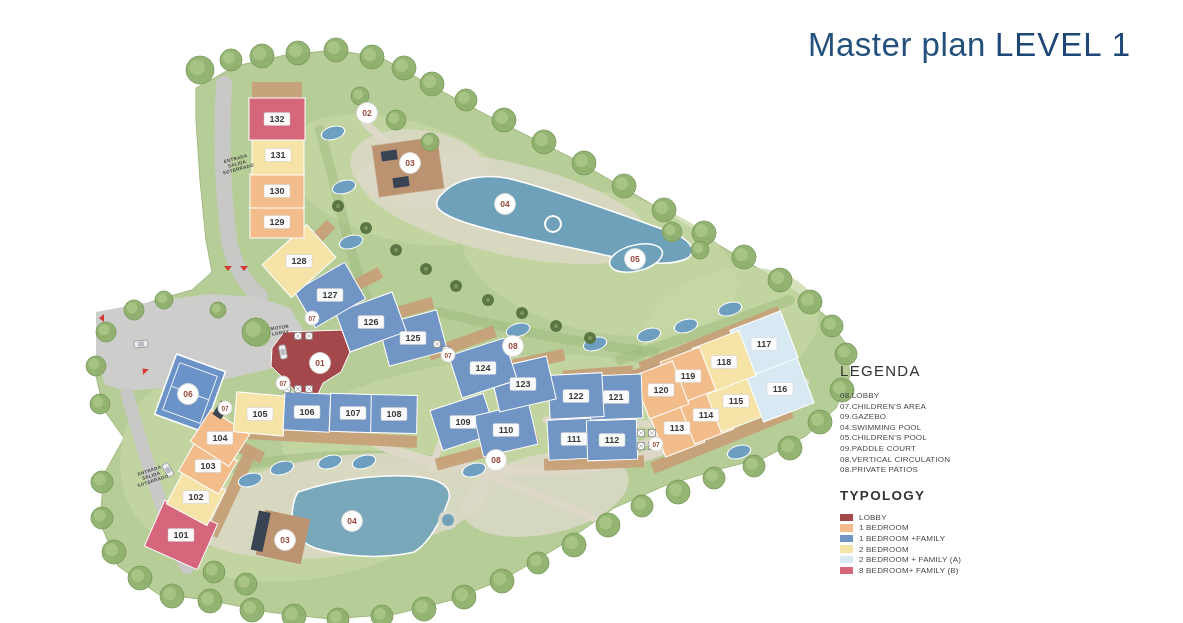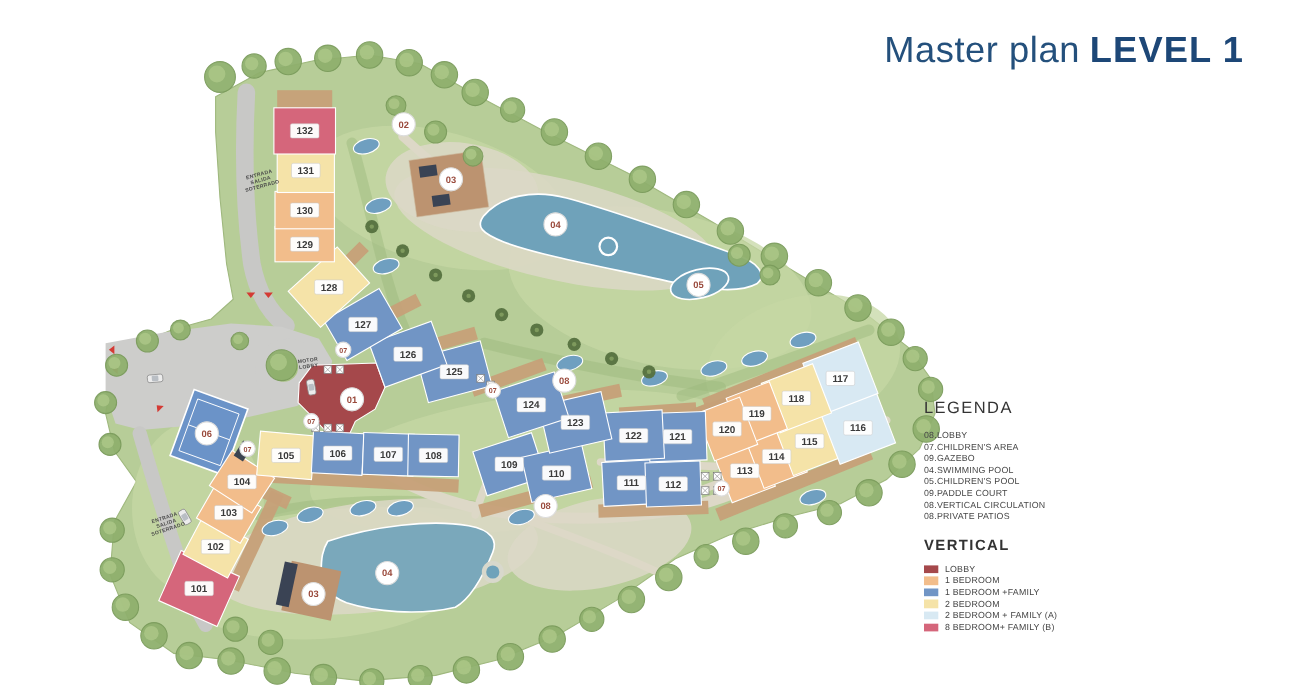--- a/index.html
+++ b/index.html
@@ -1,21 +1,21 @@
 <!DOCTYPE html>
 <html><head>
 <meta charset="utf-8">
 <style>
   html,body{margin:0;padding:0;background:#fff;}
   #stage{position:relative;width:1183px;height:623px;background:#ffffff;overflow:hidden;
          font-family:"Liberation Sans",sans-serif;}
   #plan-svg{position:absolute;left:0;top:0;}
   .title{position:absolute;top:26px;right:52px;font-size:33px;color:#24507c;letter-spacing:.5px;white-space:nowrap;}
   .title .pre{font-weight:400;text-align:right;}
-  .title .emp{font-weight:700;color:#1d4777;margin-left:9px;letter-spacing:1px;}
+  .title .emp{font-weight:400;color:#1d4777;margin-left:9px;letter-spacing:1px;}
   .panel{position:absolute;left:840px;color:#3d3d3d;}
   #legend-panel{top:362px;}
   #typology-panel{top:488px;}
   .panel h3{margin:0 0 12px 0;font-size:15px;font-weight:500;letter-spacing:1.3px;color:#333;}
   #typology-panel h3{font-size:13.5px;font-weight:700;margin-bottom:9px;}
   .legend-item{font-size:8px;line-height:10.6px;letter-spacing:.2px;color:#464646;}
   .typ-row{display:flex;align-items:center;height:10.6px;}
   .typ-swatch{width:13px;height:7.5px;margin-right:6px;flex:0 0 auto;}
   .typ-label{font-size:8px;color:#464646;letter-spacing:.2px;white-space:nowrap;}
 </style>
@@ -532,21 +532,21 @@
         <div class="legend-item">09.GAZEBO</div>
         <div class="legend-item">04.SWIMMING POOL</div>
         <div class="legend-item">05.CHILDREN'S POOL</div>
         <div class="legend-item">09.PADDLE COURT</div>
         <div class="legend-item">08.VERTICAL CIRCULATION</div>
         <div class="legend-item">08.PRIVATE PATIOS</div>
       </div>
   </div>
 
   <div class="panel" id="typology-panel">
-    <h3>VERTICAL</h3>
+    <h3>TYPOLOGY</h3>
     <div id="typology-items">
         <div class="typ-row">
           <span class="typ-swatch" style="background: rgb(165, 72, 75);"></span>
           <span class="typ-label">LOBBY</span>
         </div>
         <div class="typ-row">
           <span class="typ-swatch" style="background: rgb(242, 189, 139);"></span>
           <span class="typ-label">1 BEDROOM</span>
         </div>
         <div class="typ-row">

